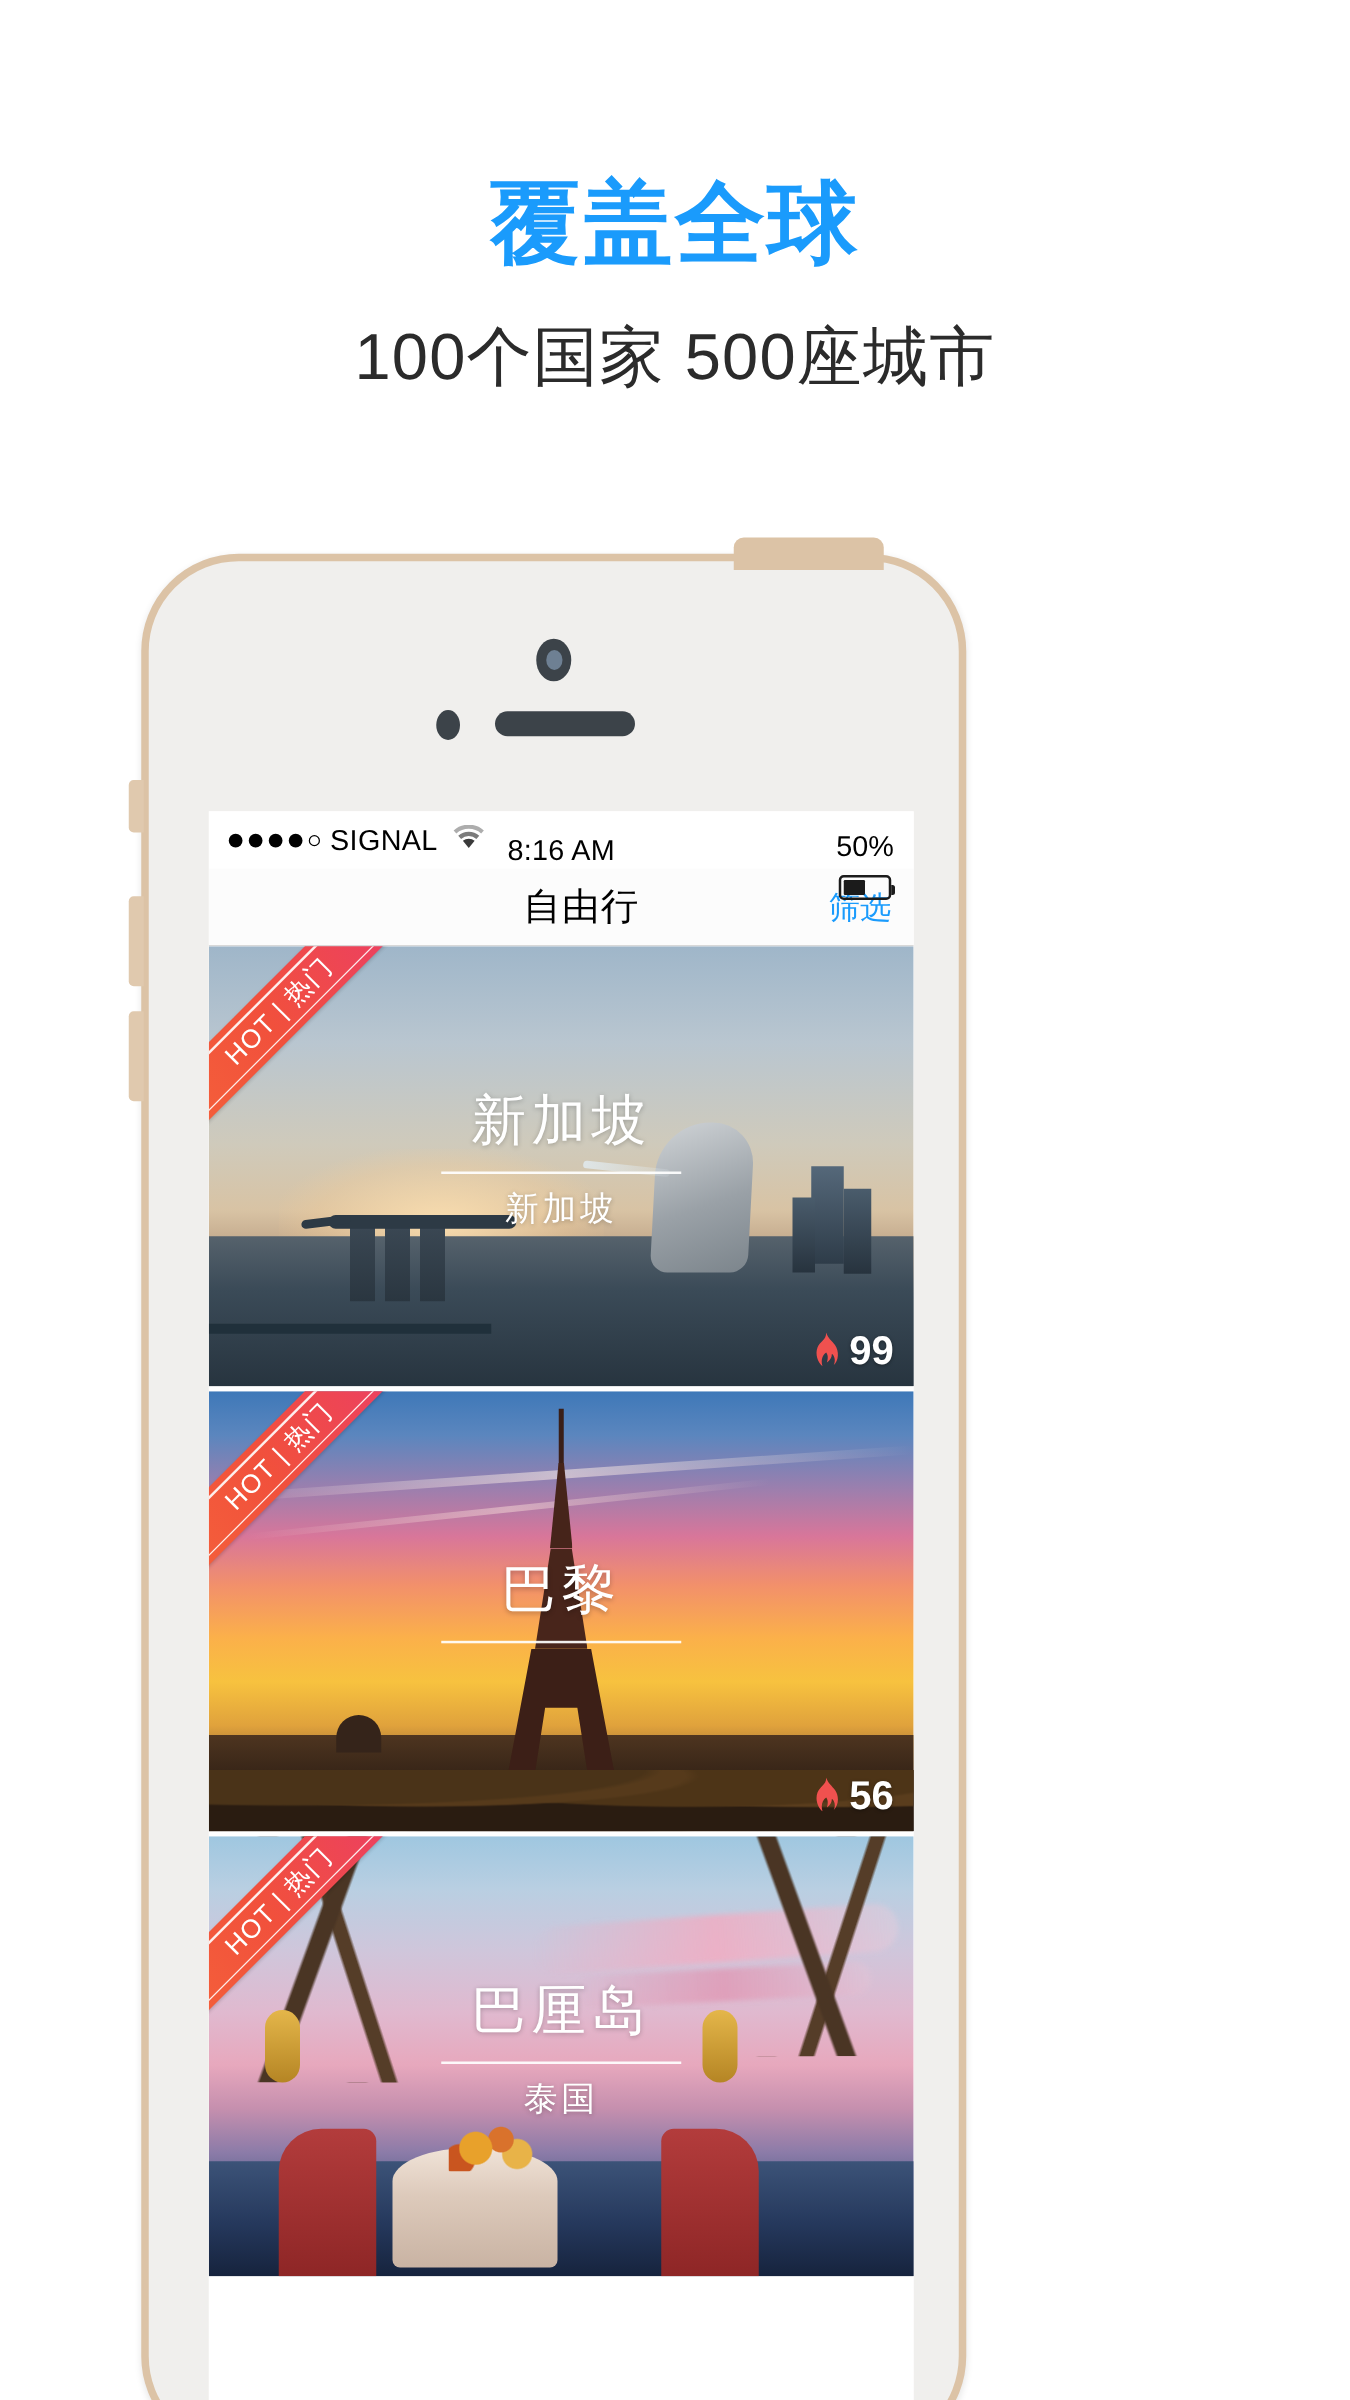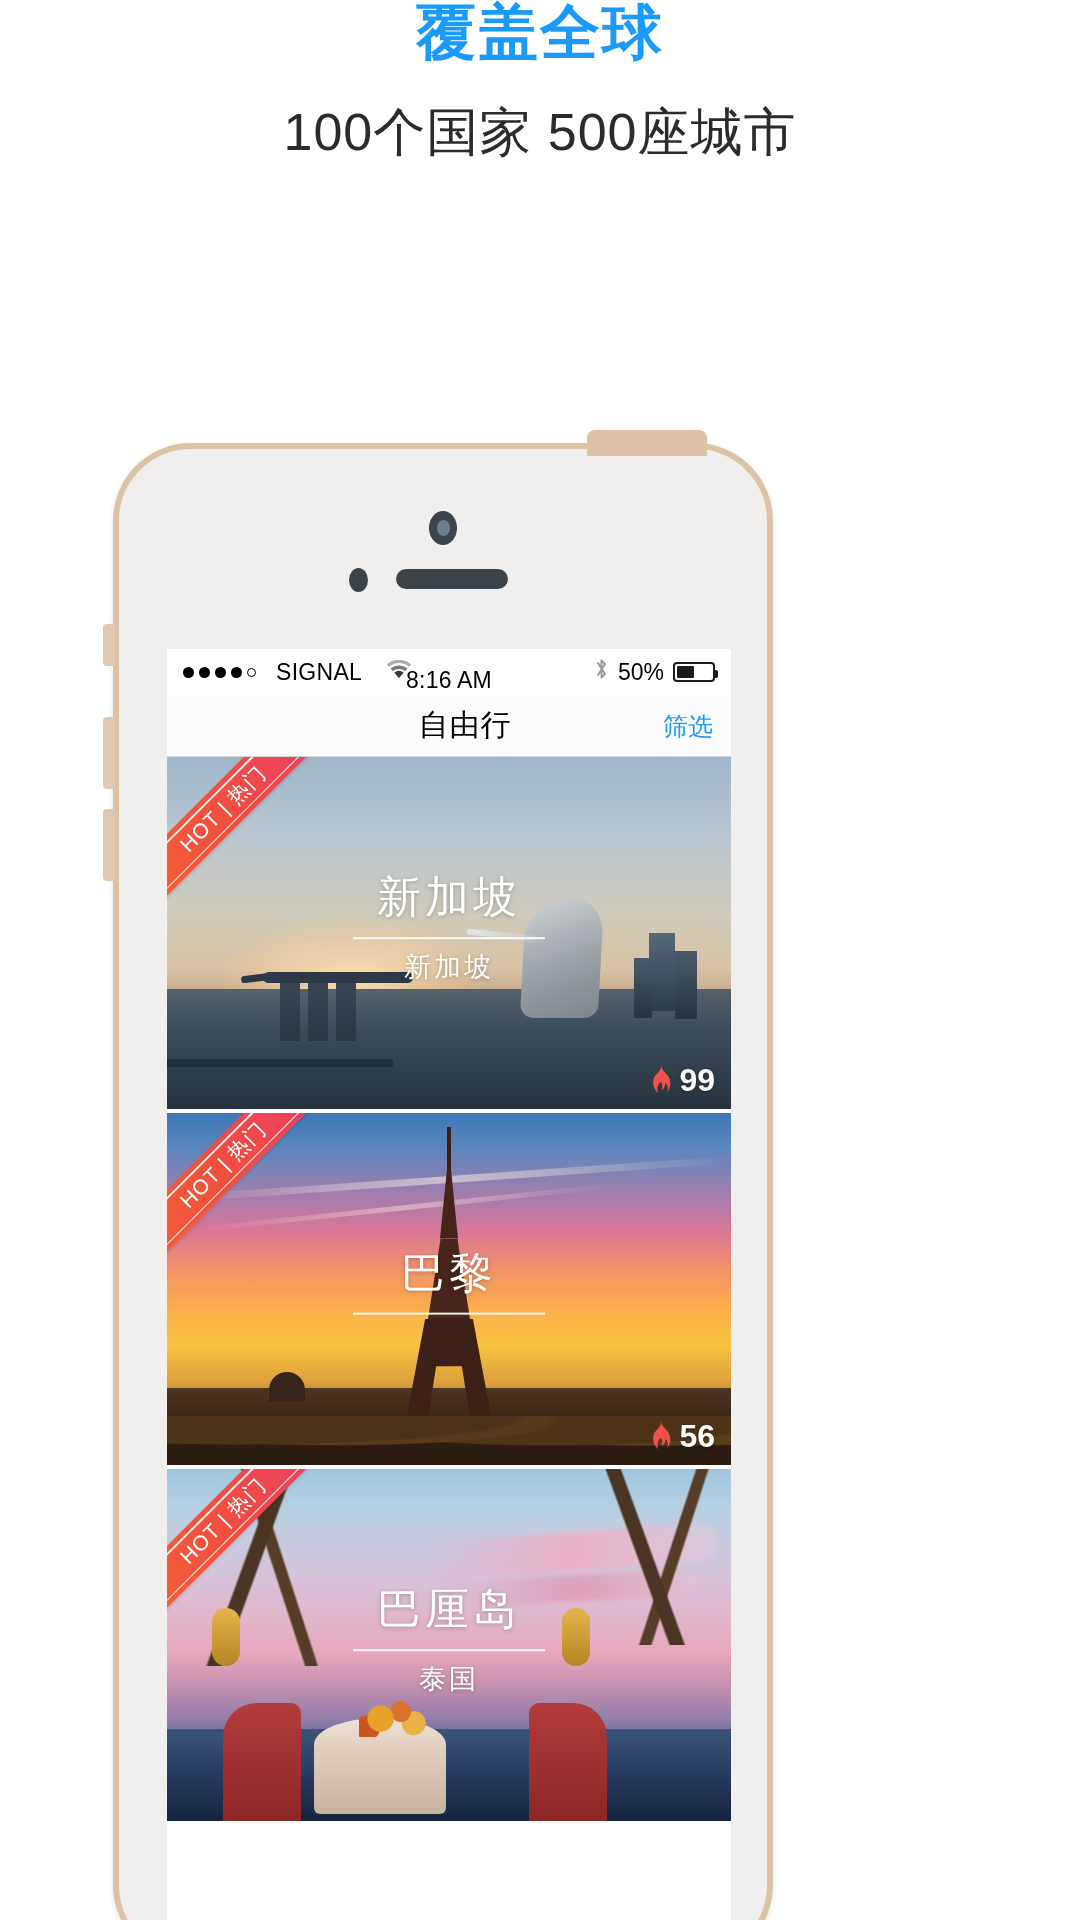--- a/index.html
+++ b/index.html
@@ -7,21 +7,22 @@
     width:1080px; height:1920px;
     background:#ffffff;
     font-family:"Liberation Sans","DejaVu Sans",sans-serif;
     overflow:hidden;
   }
   .page { position:relative; width:1080px; height:1920px; background:#fff; }
 
   
   .promo { position:absolute; left:0; top:0; width:1080px; text-align:center; }
   .promo-title {
-    font-size:60px;
+    margin-top:140px;
+    font-size:72px;
     font-weight:700;
     color:#1a9bfc;
     letter-spacing:2px;
     line-height:1.1;
   }
   .promo-sub {
     margin-top:32px;
     font-size:52px;
     font-weight:400;
     color:#2b2b2b;
@@ -87,35 +88,35 @@
   }
 
   
   .statusbar {
     height:46px; background:#fff;
     display:flex; align-items:center;
     padding:0 16px;
     font-size:22px; color:#000;
     position:relative;
   }
-  .sb-left { display:flex; align-items:center; gap:20px; }
+  .sb-left { display:flex; align-items:center; gap:8px; }
   .dots { display:flex; align-items:center; gap:5px; }
   .dots span { width:11px; height:11px; border-radius:50%; background:#000; display:block; }
   .dots span.hollow { background:transparent; border:1.6px solid #000; width:9px; height:9px; }
   .carrier { font-size:23px; letter-spacing:0.3px; }
   .wifi { margin-left:4px; }
   .sb-time {
     position:absolute; left:0; right:0; text-align:center;
     font-size:23px; font-weight:400; letter-spacing:0.2px;
     pointer-events:none;
     margin-top:17px;
   }
   .sb-right {
     margin-left:auto; display:flex; align-items:center; gap:9px;
-    position:relative; z-index:2;
+    position:relative; z-index:2;flex-direction:column;
   }
   .bt { color:#9a9a9a; }
   .batt-pct { font-size:23px; }
   .battery {
     width:42px; height:20px; border:2px solid #1b1b1b;
     border-radius:4px; position:relative; display:block;
     padding:2px;
   }
   .battery::after {
     content:""; position:absolute; right:-5px; top:6px;

